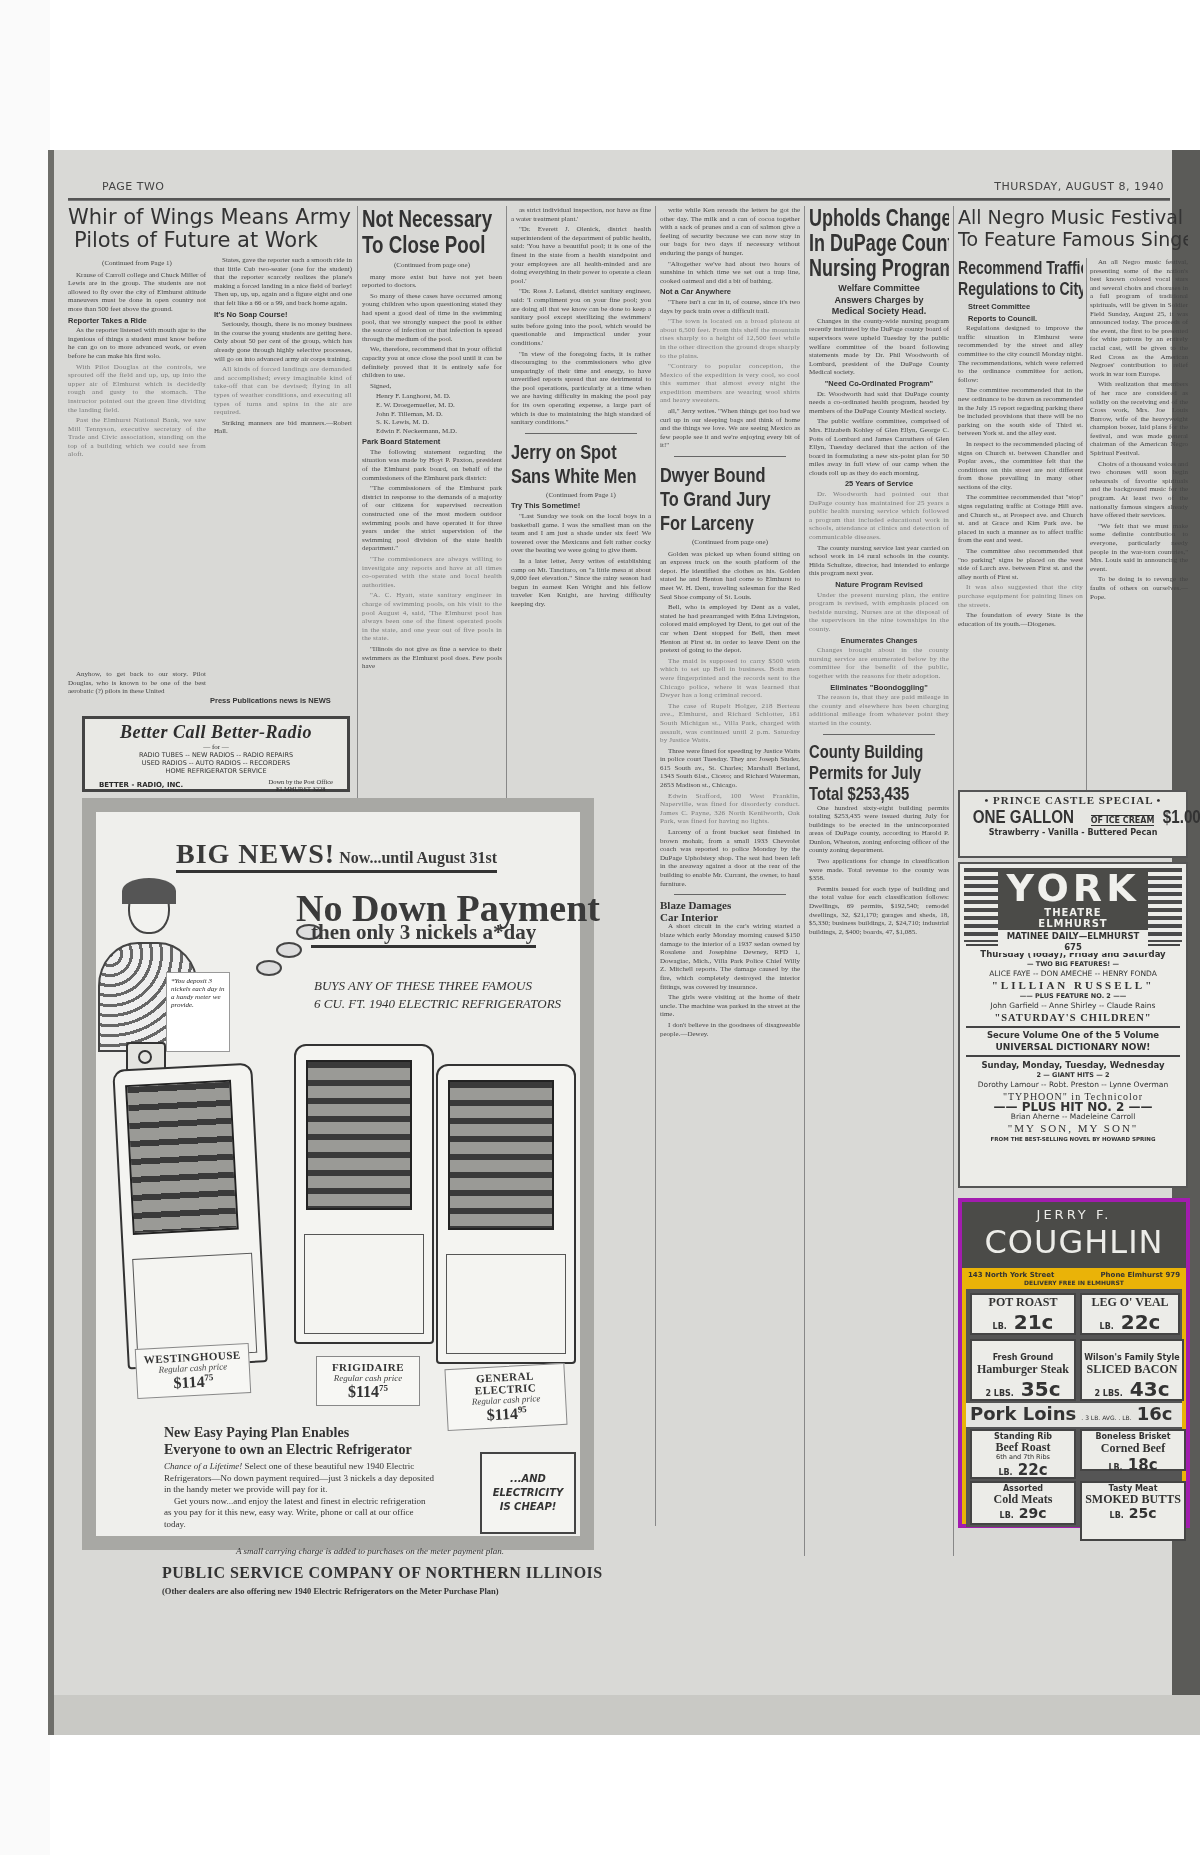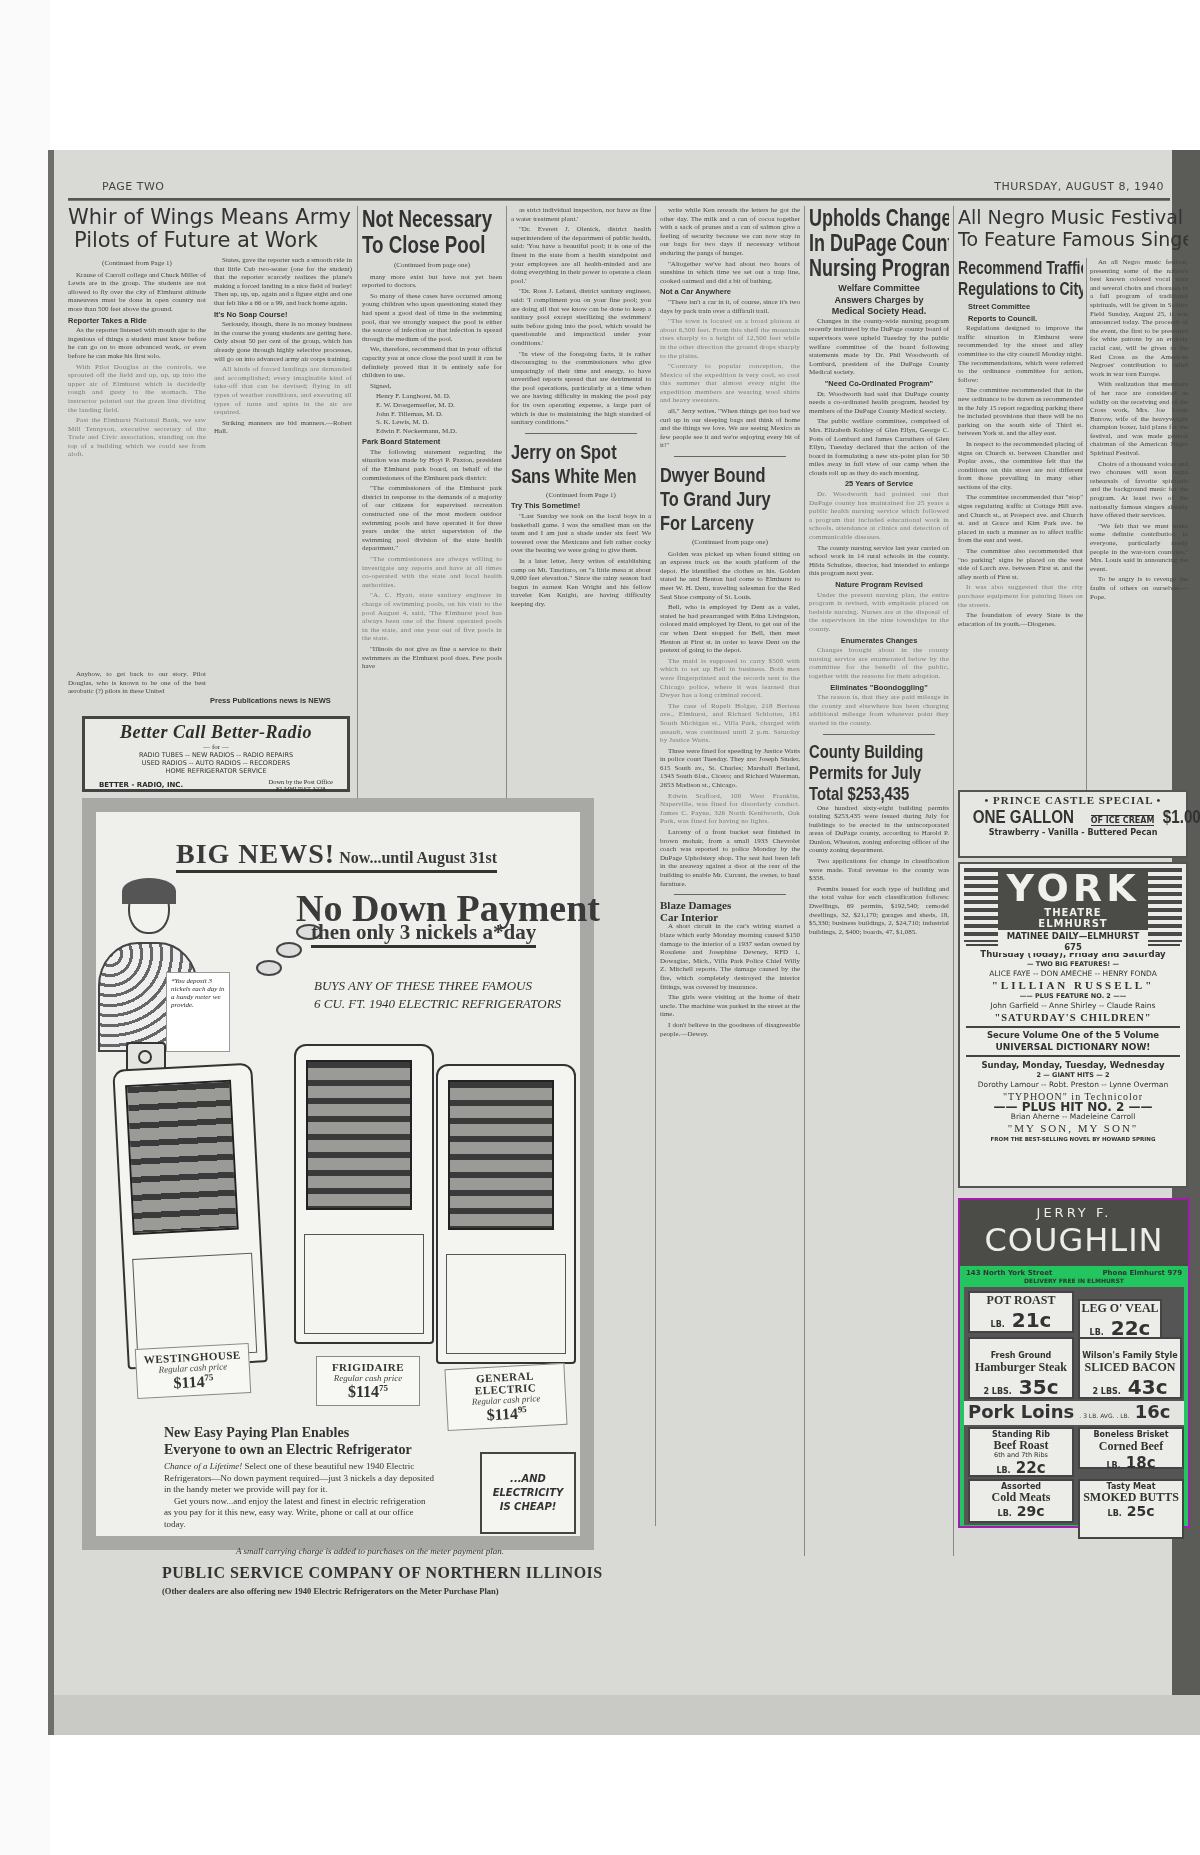--- a/index.html
+++ b/index.html
@@ -203,21 +203,21 @@
     <div class="para">The foundation of every State is the education of its youth.—Diogenes.</div>
   </div>
 
   <div class="colrule" style="left:1032px; top:108px; height:540px;"></div>
 
   <div class="col" style="left:1036px; top:108px; width:98px; height:560px;">
     <div class="para">An all Negro music festival, presenting some of the nation's best known colored vocal stars and several choirs and choruses in a full program of traditional spirituals, will be given in Soldier Field Sunday, August 25, it was announced today. The proceeds of the event, the first to be presented for white patrons by an entirely racial cast, will be given to the Red Cross as the American Negroes' contribution to relief work in war torn Europe.</div>
     <div class="para">With realization that members of her race are considered as solidly on the receiving end of the Cross work, Mrs. Joe Louis Barrow, wife of the heavyweight champion boxer, laid plans for the festival, and was made general chairman of the American Negro Spiritual Festival.</div>
     <div class="para">Choirs of a thousand voices and two choruses will soon begin rehearsals of favorite spirituals and the background music for the program. At least two of the nationally famous singers already have offered their services.</div>
     <div class="para">"We felt that we must make some definite contribution to everyone, particularly needy people in the war-torn countries," Mrs. Louis said in announcing the event.</div>
-    <div class="para">To be angry is to revenge the faults of others on ourselves.—Pope.</div>
+    <div class="para">To be doing is to revenge the faults of others on ourselves.—Pope.</div>
   </div>
 
   <div class="box" style="left:28px; top:566px; width:268px; height:76px; padding:3px 4px;">
     <div style="font-family:'Liberation Serif',serif; font-style:italic; font-weight:700; font-size:18px; color:#2e2e2e; text-align:center; letter-spacing:0.5px;">Better Call Better-Radio</div>
     <div class="center" style="font-size:7px;">— for —</div>
     <div class="center" style="font-family:'DejaVu Sans',sans-serif; font-size:6.5px; line-height:8px; color:#333;">RADIO TUBES -- NEW RADIOS -- RADIO REPAIRS</div>
     <div class="center" style="font-family:'DejaVu Sans',sans-serif; font-size:6.5px; line-height:8px; color:#333;">USED RADIOS -- AUTO RADIOS -- RECORDERS</div>
     <div class="center" style="font-family:'DejaVu Sans',sans-serif; font-size:6.5px; line-height:8px; color:#333;">HOME REFRIGERATOR SERVICE</div>
     <div style="display:flex; justify-content:space-between; align-items:center; margin-top:3px; padding:0 10px;">
       <span style="font-family:'DejaVu Sans',sans-serif; font-weight:700; font-size:7px;">BETTER - RADIO, INC.</span>
@@ -335,37 +335,37 @@
     <div style="font-weight:700; font-size:8.5px; line-height:12px;">Sunday, Monday, Tuesday, Wednesday</div>
     <div style="font-weight:700; font-size:6.5px; line-height:9px;">2 — GIANT HITS — 2</div>
     <div style="font-size:7.5px; line-height:10px;">Dorothy Lamour -- Robt. Preston -- Lynne Overman</div>
     <div style="font-family:'Liberation Serif',serif; font-size:10px; line-height:13px; letter-spacing:1px;">"TYPHOON" in Technicolor</div>
     <div style="font-weight:700; font-size:12px; line-height:9px;">—— PLUS HIT NO. 2 ——</div>
     <div style="font-size:7.5px; line-height:10px;">Brian Aherne -- Madeleine Carroll</div>
     <div style="font-family:'Liberation Serif',serif; font-size:11px; line-height:13px; letter-spacing:2px;">"MY SON, MY SON"</div>
     <div style="font-weight:700; font-size:5.5px; line-height:8px;">FROM THE BEST-SELLING NOVEL BY HOWARD SPRING</div>
   </div>
 
-  <div style="position:absolute; left:904px; top:1048px; width:232px; height:330px; border:2px solid #a21caf; background:#22c55e;">
+  <div style="position:absolute; left:904px; top:1048px; width:232px; height:330px; border:4px solid #a21caf; background:#eab308;">
     <div style="height:66px; background:#4b4b48; color:#ecece8; text-align:center; font-family:'DejaVu Sans',sans-serif;">
       <div style="font-size:13px; letter-spacing:3px; line-height:18px; padding-top:4px;">JERRY F.</div>
       <div style="font-size:32px; line-height:36px; letter-spacing:1px;">COUGHLIN</div>
     </div>
     <div style="display:flex; justify-content:space-between; font-family:'DejaVu Sans',sans-serif; font-weight:700; font-size:7px; padding:3px 6px 0 6px; color:#333;">
       <span>143 North York Street</span>
       <span>Phone Elmhurst 979</span>
     </div>
     <div style="text-align:center; font-family:'DejaVu Sans',sans-serif; font-weight:700; font-size:6px; color:#333;">DELIVERY FREE IN ELMHURST</div>
 
     <div style="position:relative; margin:3px 4px; height:238px; background:#555;">
       <div class="meat-cell" style="left:4px; top:4px; width:106px; height:42px;">
         <div class="m2" style="font-size:12px;">POT ROAST</div>
         <div class="m3"><small>LB.</small> <span>21c</span></div>
       </div>
-      <div class="meat-cell" style="left:114px; top:12px; width:84px; height:42px;">
+      <div class="meat-cell" style="left:114px; top:4px; width:100px; height:42px;">
         <div class="m2" style="font-size:12px;">LEG O' VEAL</div>
         <div class="m3"><small>LB.</small> <span>22c</span></div>
       </div>
       <div class="meat-cell" style="left:4px; top:50px; width:106px; height:62px;">
         <div class="m1">Fresh Ground</div>
         <div class="m2" style="font-size:12px;">Hamburger Steak</div>
         <div class="m3"><small>2 LBS.</small> <span>35c</span></div>
       </div>
       <div class="meat-cell" style="left:114px; top:50px; width:104px; height:62px;">
         <div class="m1">Wilson's Family Style</div>

